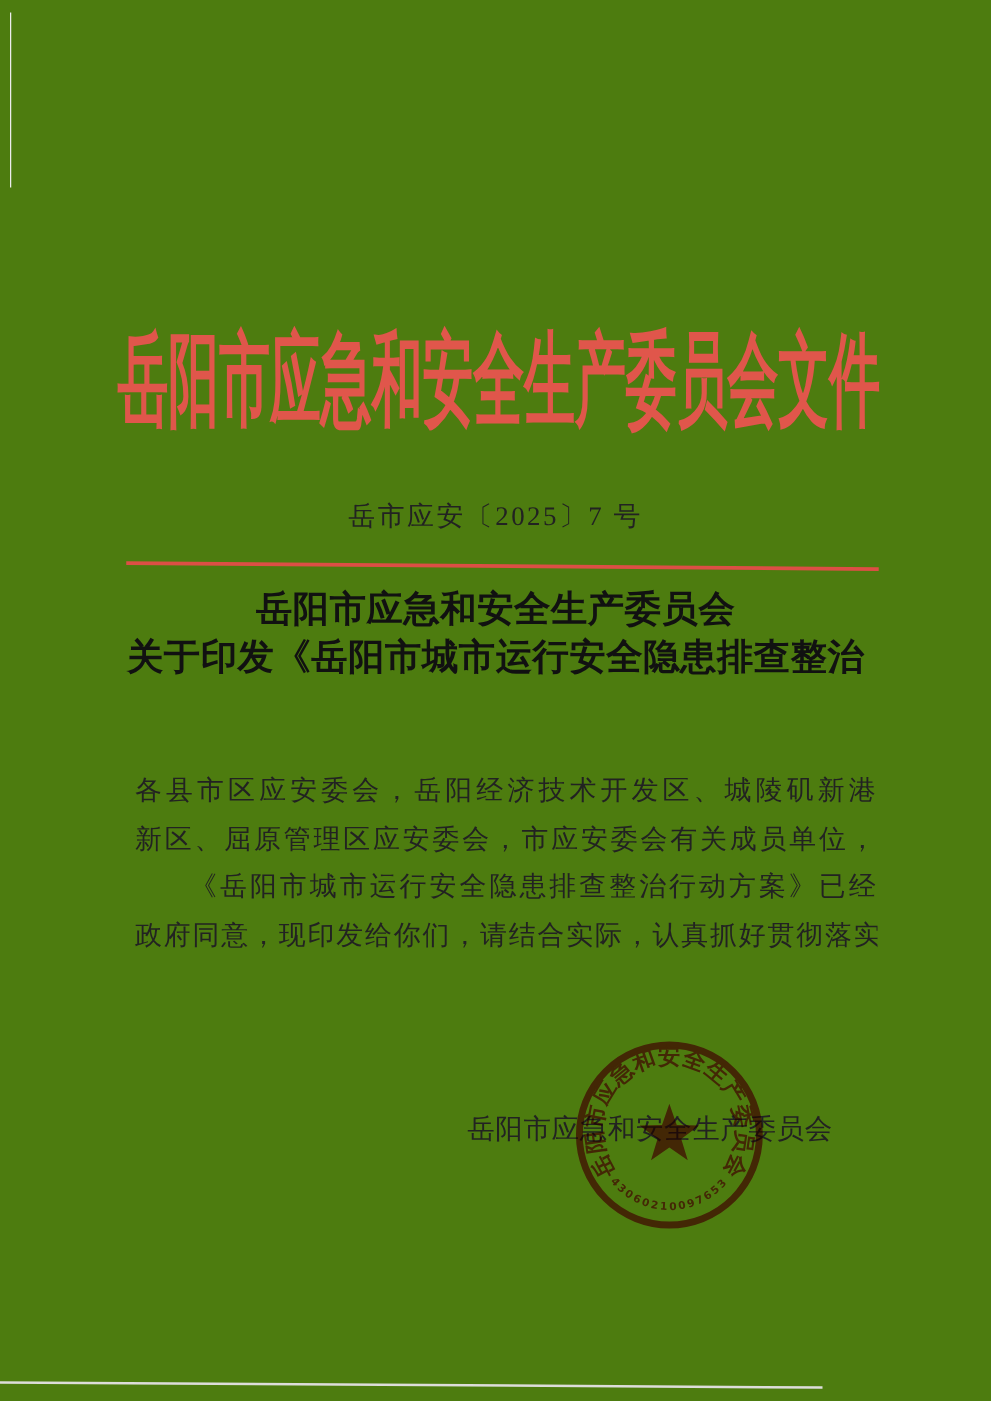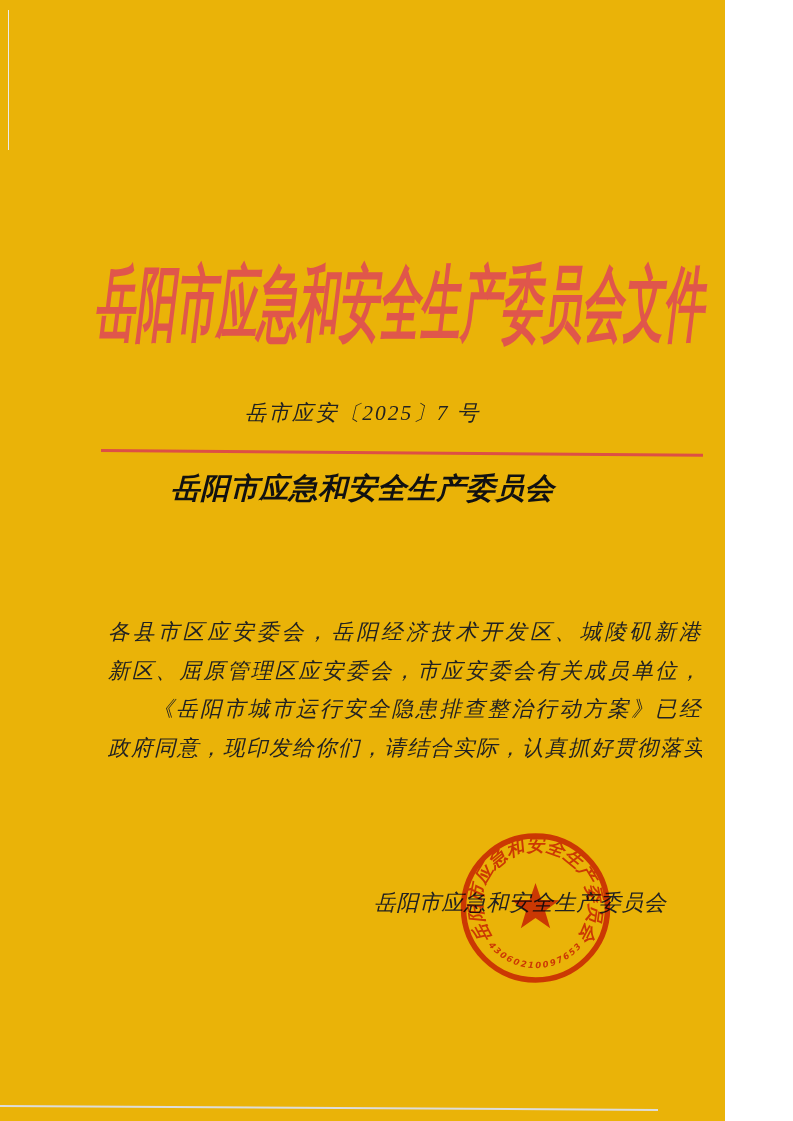--- a/index.html
+++ b/index.html
@@ -2,27 +2,26 @@
 <html><head>
 <meta charset="utf-8">
 <style>
   html, body {
     margin: 0;
     padding: 0;
     background: #ffffff;
   }
   .page {
     position: relative;
-    width: 725px;
+    width: 793px;
     height: 1121px;
-    background: #eab308;
+    background: #4d7c0f;
     overflow: hidden;
     font-family: "Liberation Serif", serif;
     color: #1a1a1a;
-    font-style: italic;
   }
 
   
   .letterhead-svg {
     position: absolute;
     left: 88px;
     top: 248px;
     width: 622px;
     height: 100px;
   }
@@ -177,20 +176,21 @@
   <svg class="letterhead-svg" viewBox="0 0 622 100">
     <text x="6" y="84" font-size="82" textLength="610" lengthAdjust="spacingAndGlyphs">岳阳市应急和安全生产委员会文件</text>
   </svg>
 
   <div class="doc-number">岳市应安〔2025〕7 号</div>
 
   <div class="red-rule"></div>
 
   <div class="doc-title">
     <div>岳阳市应急和安全生产委员会</div>
+    <div>关于印发《岳阳市城市运行安全隐患排查整治</div>
   </div>
 
   <div class="body-text">
     <div class="body-line just">各县市区应安委会，岳阳经济技术开发区、城陵矶新港区、南湖</div>
     <div class="body-line just">新区、屈原管理区应安委会，市应安委会有关成员单位，中央、</div>
     <div class="body-line just indent2">《岳阳市城市运行安全隐患排查整治行动方案》已经市人民</div>
     <div class="body-line">政府同意，现印发给你们，请结合实际，认真抓好贯彻落实。</div>
   </div>
 
   <div class="signature-block">

